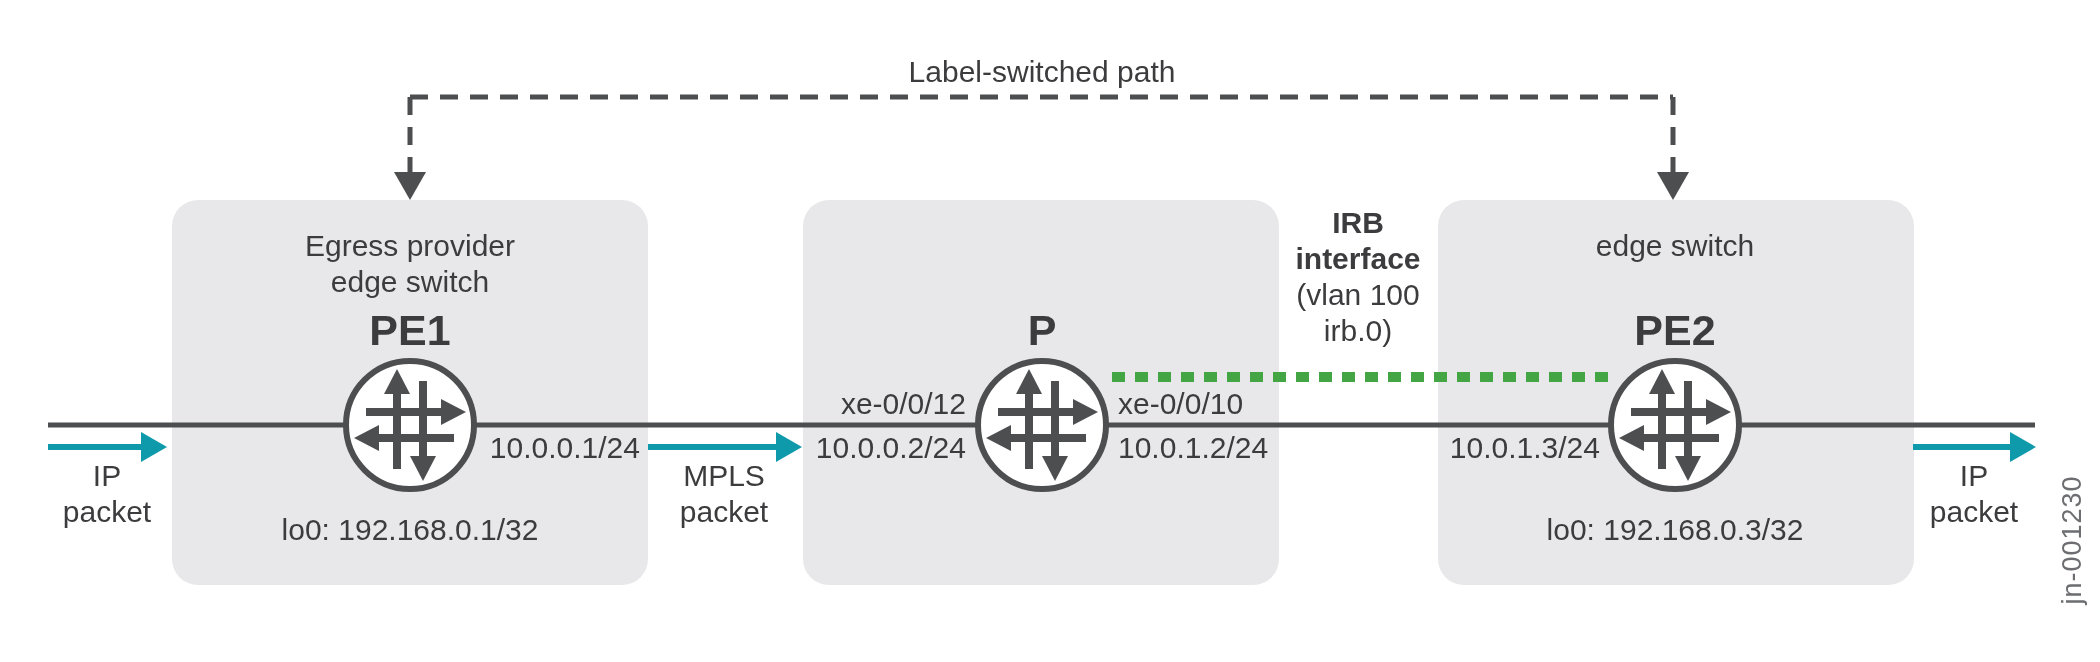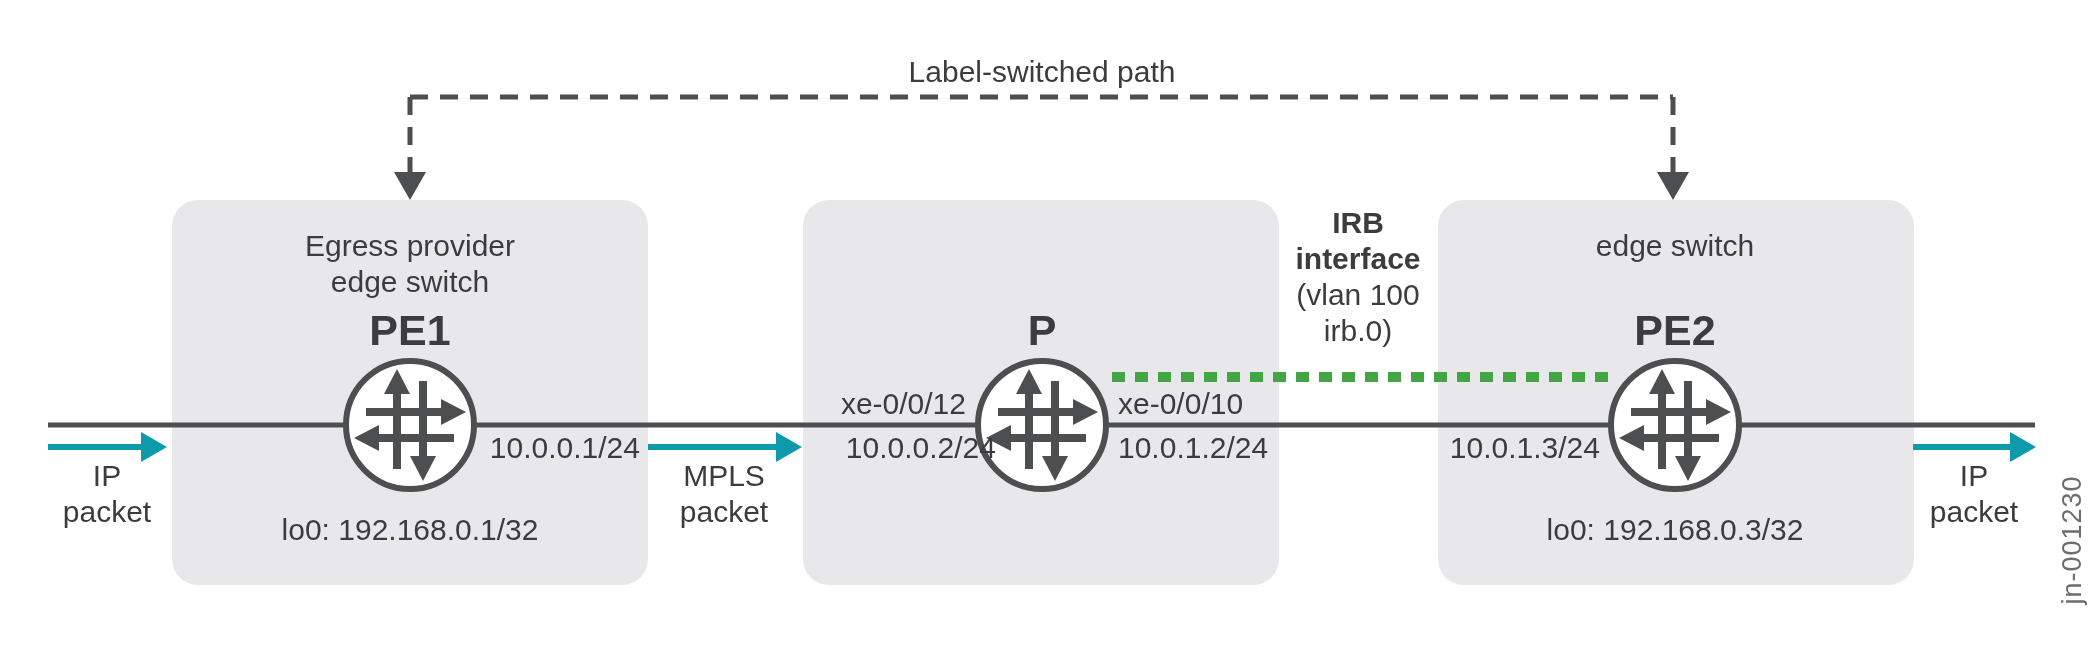--- a/index.html
+++ b/index.html
@@ -131,21 +131,21 @@
   <div class="txt center name" style="left:1042px; top:310px">P</div>
 
   <div class="txt center" style="left:1675px; top:228px">
     <div>edge switch</div>
   </div>
   <div class="txt center name" style="left:1675px; top:310px">PE2</div>
   <div class="txt center" style="left:1675px; top:512px">lo0: 192.168.0.3/32</div>
 
   <div class="txt rightal" style="left:640px; top:430px">10.0.0.1/24</div>
   <div class="txt rightal" style="left:966px; top:386px">xe-0/0/12</div>
-  <div class="txt rightal" style="left:996px; top:430px">10.0.0.2/24</div>
+  <div class="txt rightal" style="left:966px; top:430px">10.0.0.2/24</div>
   <div class="txt" style="left:1118px; top:386px">xe-0/0/10</div>
   <div class="txt" style="left:1118px; top:430px">10.0.1.2/24</div>
   <div class="txt rightal" style="left:1600px; top:430px">10.0.1.3/24</div>
 
   <div class="txt center" style="left:1358px; top:205px">
     <div class="bold">IRB</div>
     <div class="bold">interface</div>
     <div>(vlan 100</div>
     <div>irb.0)</div>
   </div>

